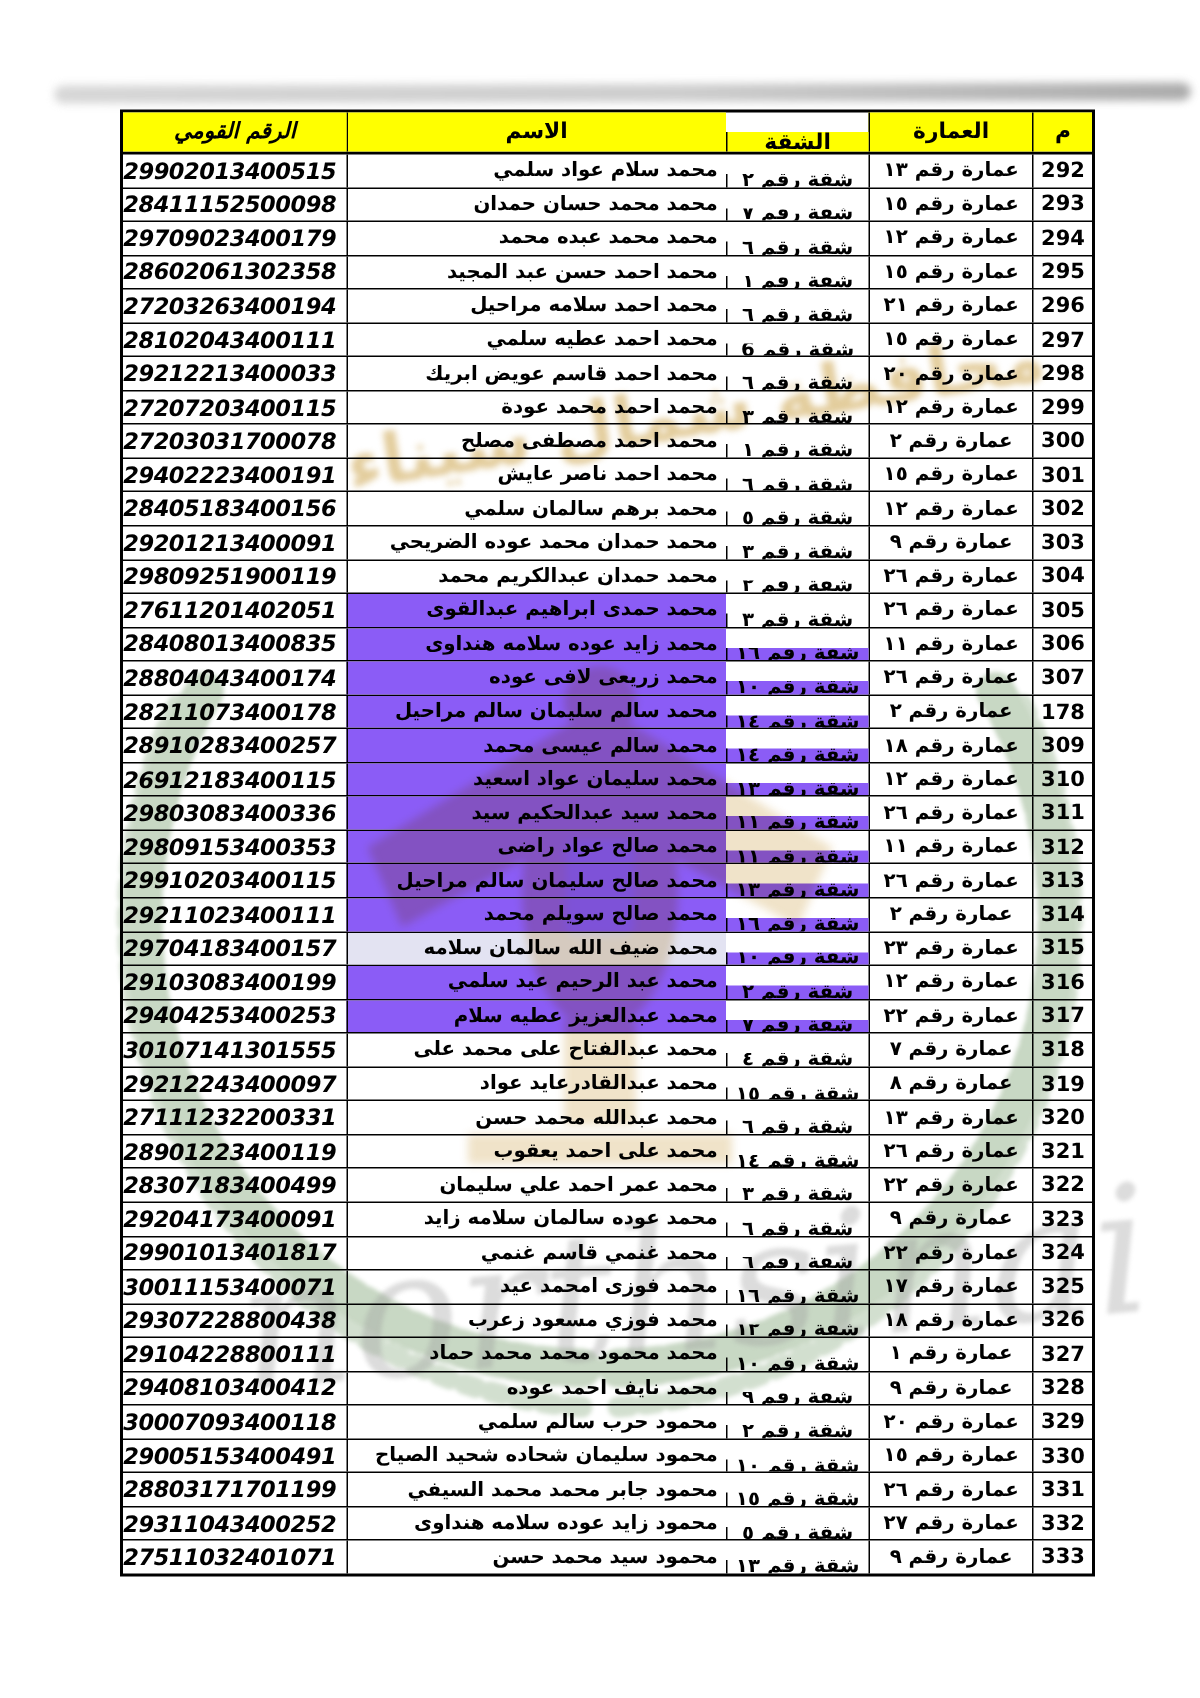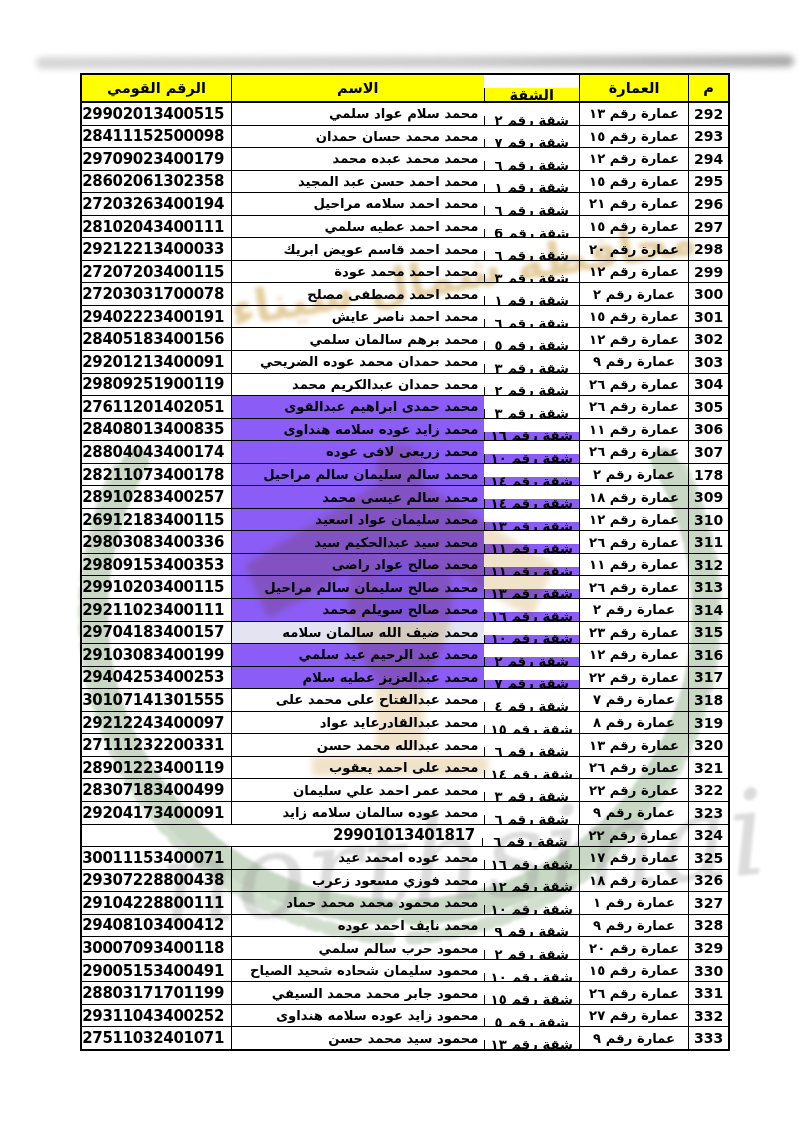--- a/index.html
+++ b/index.html
@@ -26,21 +26,21 @@
   .cell{
     box-sizing:border-box;border-left:1.8px solid #000;
     display:flex;align-items:center;justify-content:center;
     font-weight:bold;color:#000;overflow:hidden;white-space:nowrap;background:transparent;
   }
   .cell:last-child{border-left:none;}
   .c-serial{width:40px;font-size:14px;}
   .c-building{width:110px;font-size:13.2px;}
   .c-flat{width:96px;font-size:13.2px;margin-top:13px;}
   .c-name{width:254px;font-size:13.2px;justify-content:flex-start;padding-right:5px;}
-  .c-nid{width:150px;font-size:15px;direction:ltr;justify-content:flex-end;padding-right:7px;letter-spacing:-.3px;}
+  .c-nid{width:150px;font-size:15px;direction:ltr;justify-content:flex-end;padding-right:7px;letter-spacing:-.3px;font-style:italic;}
   .header .cell{background:#ffff00;font-size:14.5px;justify-content:center;padding:0;}
   .hl-yellow{background:#8b5cf6;}
   .hl-lavender{background:#e3e3f2;padding-left:24px;}
 
   
   .watermark{
     position:absolute;inset:0;z-index:5;pointer-events:none;mix-blend-mode:multiply;
   }
   .wm-wreath{filter:blur(1.5px);}
   .wm-eagle{filter:blur(3px);}
@@ -284,27 +284,28 @@
           <div class="cell c-serial">323</div>
           <div class="cell c-building">عمارة رقم ٩</div>
           <div class="cell c-flat">شقة رقم ٦</div>
           <div class="cell c-name">محمد عوده سالمان سلامه زايد</div>
           <div class="cell c-nid">29204173400091</div>
         </div>
         <div class="t-row">
           <div class="cell c-serial">324</div>
           <div class="cell c-building">عمارة رقم ٢٢</div>
           <div class="cell c-flat">شقة رقم ٦</div>
+          <div class="cell c-name">محمد غنمي قاسم غنمي</div>
           <div class="cell c-nid">29901013401817</div>
         </div>
         <div class="t-row">
           <div class="cell c-serial">325</div>
           <div class="cell c-building">عمارة رقم ١٧</div>
           <div class="cell c-flat">شقة رقم ١٦</div>
-          <div class="cell c-name">محمد عوده امحمد عيد</div>
+          <div class="cell c-name">محمد فوزى امحمد عيد</div>
           <div class="cell c-nid">30011153400071</div>
         </div>
         <div class="t-row">
           <div class="cell c-serial">326</div>
           <div class="cell c-building">عمارة رقم ١٨</div>
           <div class="cell c-flat">شقة رقم ١٢</div>
           <div class="cell c-name">محمد فوزي مسعود زعرب</div>
           <div class="cell c-nid">29307228800438</div>
         </div>
         <div class="t-row">

